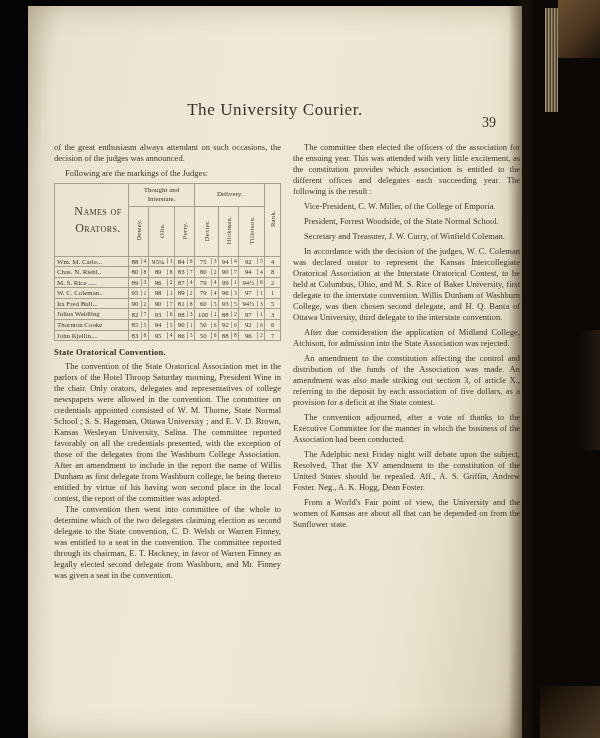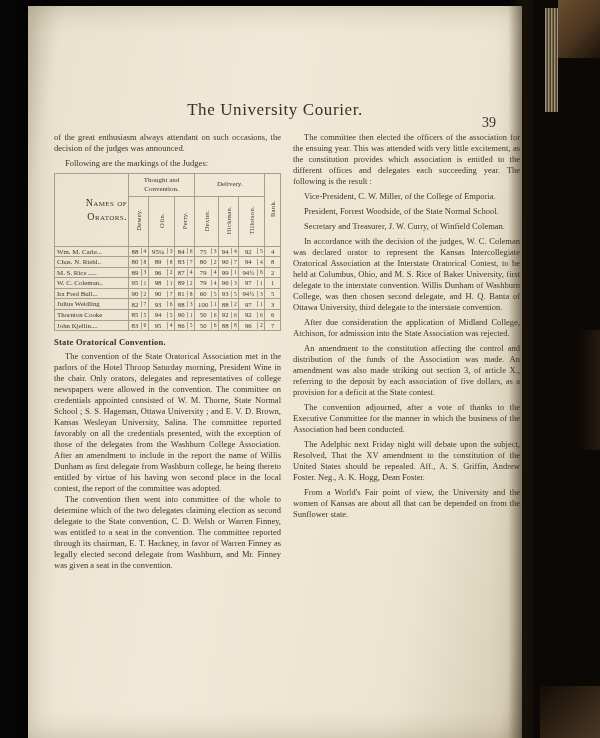--- a/index.html
+++ b/index.html
@@ -19,42 +19,42 @@
 
   .header { position:absolute; top:94px; left:0; width:100%; height:26px; }
   .title {
     font-size:17px; font-weight:normal; text-align:center; color:#3a322a;
     letter-spacing:.6px;
   }
   .pagenum { position:absolute; right:26px; top:2px; font-size:14px; color:#3a322a;margin-top:13px; }
 
   
   .col {
-    position:absolute; top:126px; width:227px;
+    position:absolute; top:136px; width:227px;
     font-size:8.5px; line-height:11px; text-align:justify; color:#3e352a;
   }
   .col-left  { left:26px; }
   .col-right { left:265px; }
   .col p { text-indent:11px; }
   .col p.noindent { text-indent:0; }
   .col-right p { margin-bottom:4px; }
   .officer { margin:4px 0 4px 0; }
 
   .lead { margin:4px 0 2px 0; }
 
   
   .jtable {
     width:100%; border-collapse:collapse; margin:4px 0 6px 0;
     font-size:6.8px; line-height:1.1; color:#3e352a;
     border-top:1.5px solid #6d6354; border-bottom:1.5px solid #6d6354;
   }
   .jtable th, .jtable td { border:1px solid #a89d87; padding:1px 1px; font-weight:normal; }
   th.names {
-    width:62px; font-variant:small-caps; letter-spacing:.4px; font-size:10px;
-    text-align:right; padding-left:14px; line-height:1.4;
+    width:62px; font-variant:small-caps; letter-spacing:.4px; font-size:12px;
+    text-align:center; padding-left:14px; line-height:1.4;
   }
   th.group { font-size:7px; text-align:center; padding:2px 1px; line-height:1.25; }
   th.vert { height:50px; width:13px; vertical-align:middle; text-align:center; }
   th.vert span {
     writing-mode:vertical-rl; transform:rotate(180deg);
     display:inline-block; font-size:6.6px; white-space:nowrap; letter-spacing:.3px;
   }
   td.name-cell { text-align:left; padding-left:2px; font-size:6.9px; white-space:nowrap; overflow:hidden; }
   td.rank-cell { text-align:center; width:10px; font-size:6.6px; }
   .pair { display:flex; align-items:center; }
@@ -106,21 +106,21 @@
     </div>
 
     <div class="col col-left">
       <p class="noindent">of the great enthusiasm always attendant on such occasions, the decision of the judges was announced.</p>
       <p class="lead">Following are the markings of the Judges:</p>
 
       <table class="jtable">
         <thead>
           <tr>
             <th class="names" rowspan="2">Names of Orators.</th>
-            <th class="group" colspan="3">Thought and Convention.</th>
+            <th class="group" colspan="3">Thought and Interstate.</th>
             <th class="group" colspan="3">Delivery.</th>
             <th class="vert" rowspan="2"><span>Rank.</span></th>
           </tr>
           <tr>
             <th class="vert"><span>Dewey.</span></th>
             <th class="vert"><span>Olin.</span></th>
             <th class="vert"><span>Perry.</span></th>
             <th class="vert"><span>Dexter.</span></th>
             <th class="vert"><span>Hickman.</span></th>
             <th class="vert"><span>Tillotson.</span></th>

